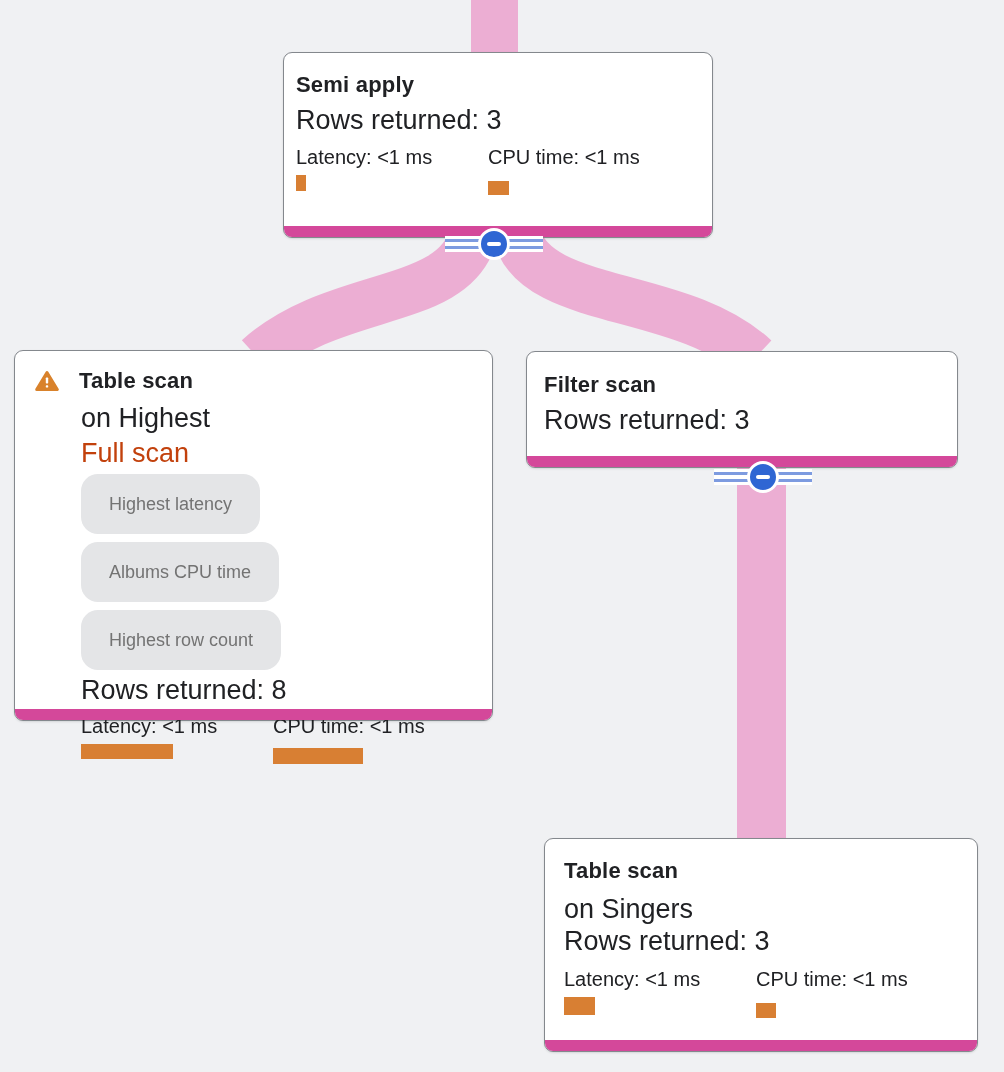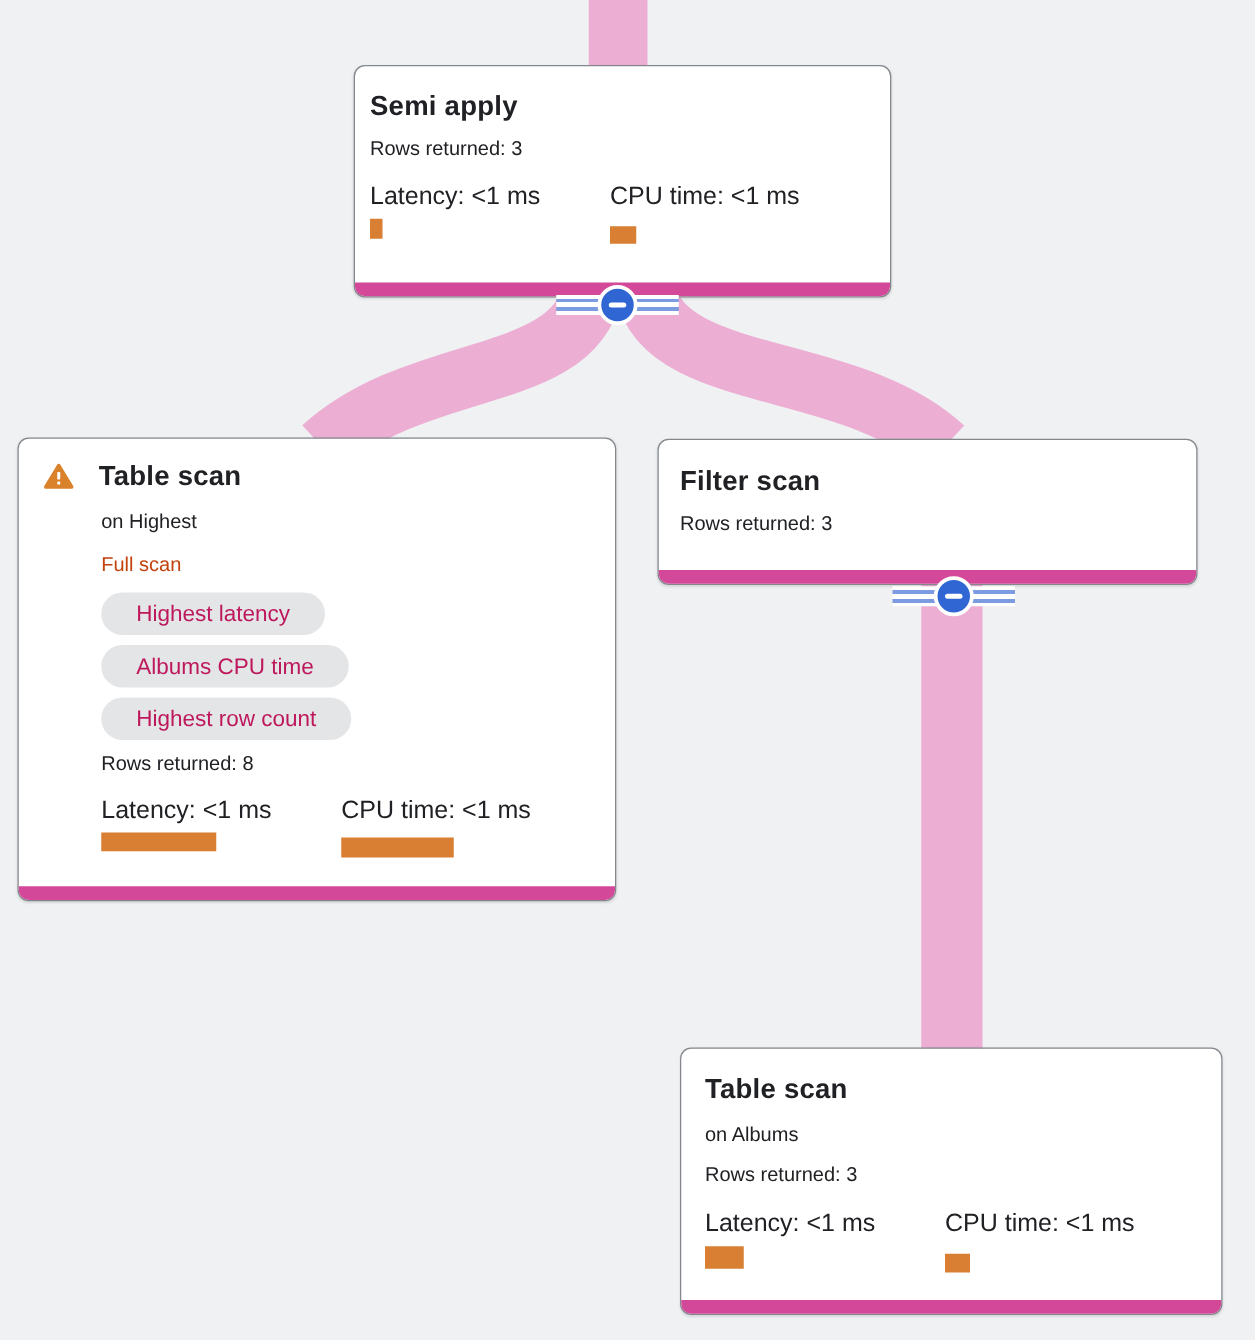--- a/index.html
+++ b/index.html
@@ -29,35 +29,35 @@
   }
   .n0{left:283px;top:52px;width:430px;height:186px;padding:16px 16px 3px 12px;}
   .n1{left:14px;top:350px;width:479px;height:371px;padding:16px 16px 0 20px;}
   .n2{left:526px;top:351px;width:432px;height:117px;padding:17px 16px 0 17px;}
   .n3{left:544px;top:838px;width:434px;height:214px;padding:16px 16px 0 19px;}
 
   .node-title{
     font-size:22px;font-weight:bold;letter-spacing:.2px;
     color:#202124;line-height:28px;margin-top:2px;
   }
-  .node-line{font-size:16px;line-height:24px;margin-top:9px;color:#202124;}
+  .node-line{font-size:27px;line-height:24px;margin-top:9px;color:#202124;}
   .muted{color:#c2410c;}
 
   .header-row{display:flex;align-items:center;}
   .header-row .node-title{margin:0 0 0 20px;}
   .warn{width:24px;height:22px;flex:0 0 auto;display:block;}
   .n1 .body{margin-left:46px;}
   .n1 .node-line{margin-top:11px;}
   .n1 .badges{margin-top:9px;}
 
   .badge{
     display:block;width:fit-content;
-    background:#e4e5e7;color:#be185d;
+    background:#e4e5e7;color:#737373;
     font-size:18px;line-height:34px;height:34px;
-    padding:0 28px;border-radius:17px;
+    padding:13px 28px;border-radius:17px;
     margin-bottom:8px;
   }
 
   .metrics{display:flex;margin-top:14px;}
   .metric{width:192px;}
   .metric:last-child{width:auto;}
   .metric-label{font-size:20px;line-height:23px;color:#202124;}
   .mbar{background:#d87f33;margin-top:6px;}
 
   .n1 .metrics{margin-top:13px;}
@@ -143,21 +143,21 @@
   </div>
 
   <div class="node n2">
     <div class="node-title">Filter scan</div>
     <div class="node-line">Rows returned: 3</div>
     <div class="node-accent"></div>
   </div>
 
   <div class="node n3">
     <div class="node-title">Table scan</div>
-    <div class="node-line subtitle">on Albums</div>
+    <div class="node-line subtitle">on Singers</div>
     <div class="node-line">Rows returned: 3</div>
     <div class="metrics">
       <div class="metric">
         <div class="metric-label">Latency: &lt;1 ms</div>
         <div class="mbar" style="width:31px;height:18px"></div>
       </div>
       <div class="metric">
         <div class="metric-label">CPU time: &lt;1 ms</div>
         <div class="mbar" style="width:20px;height:15px;margin-top:12px"></div>
       </div>

